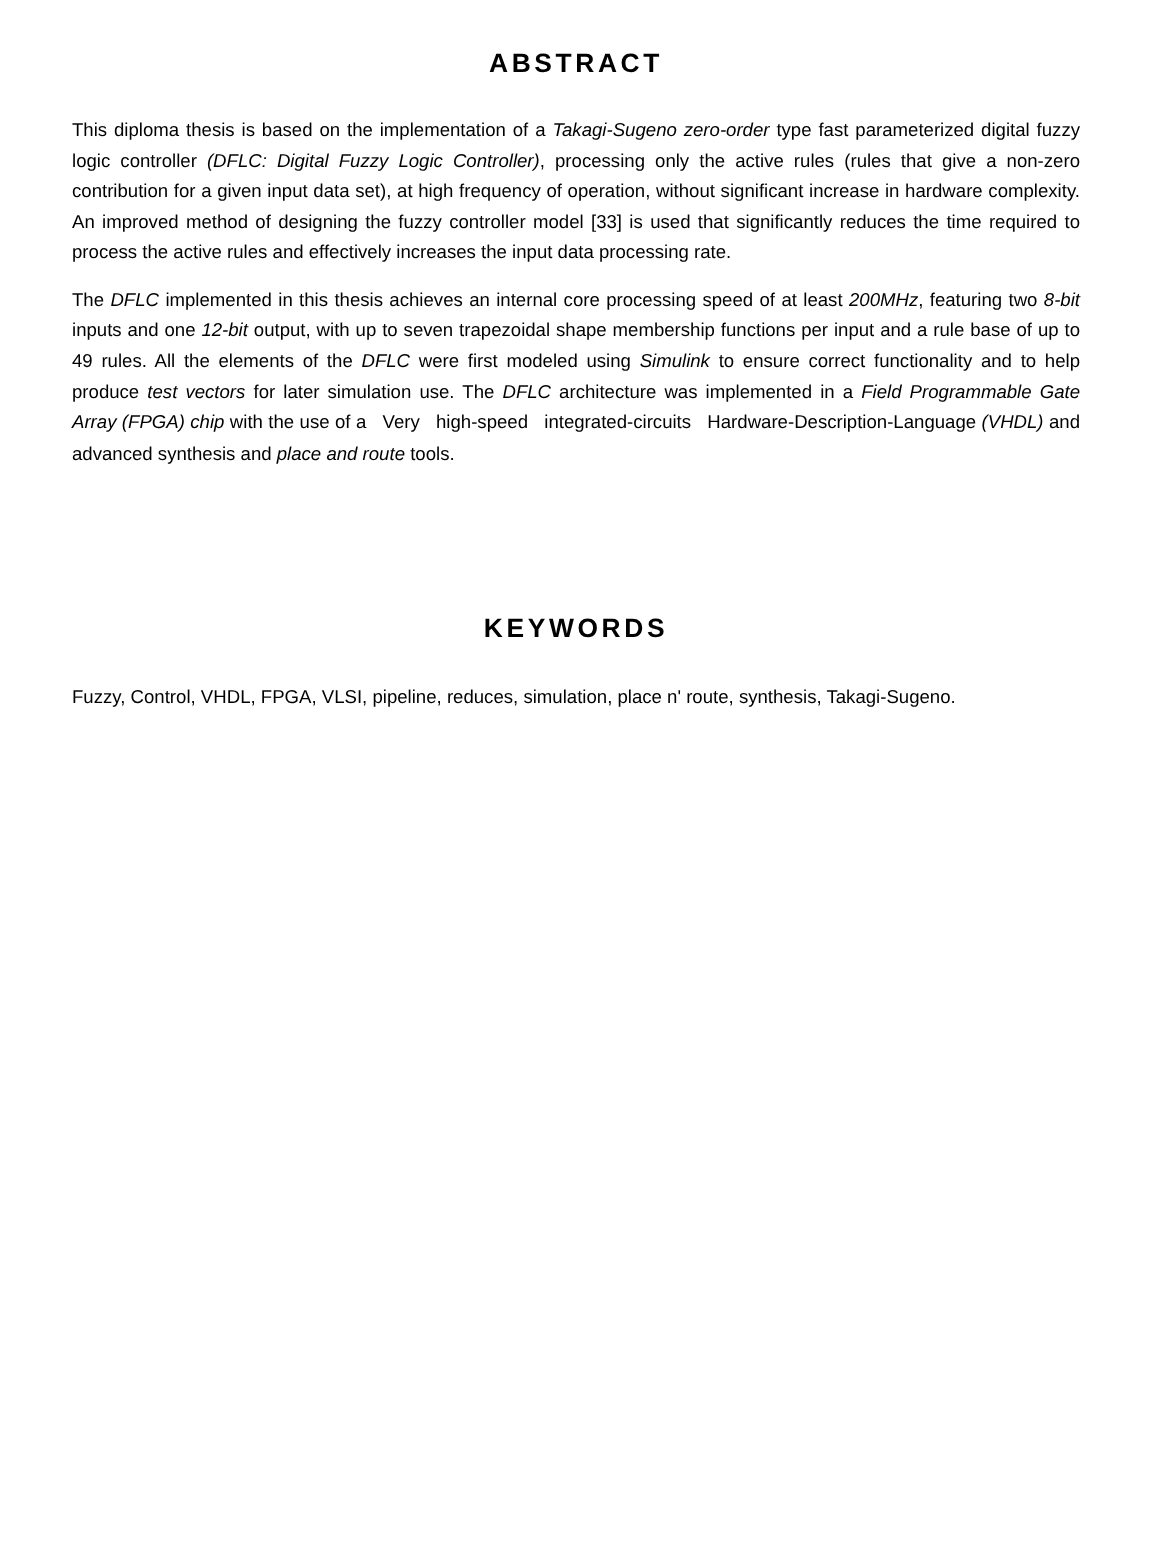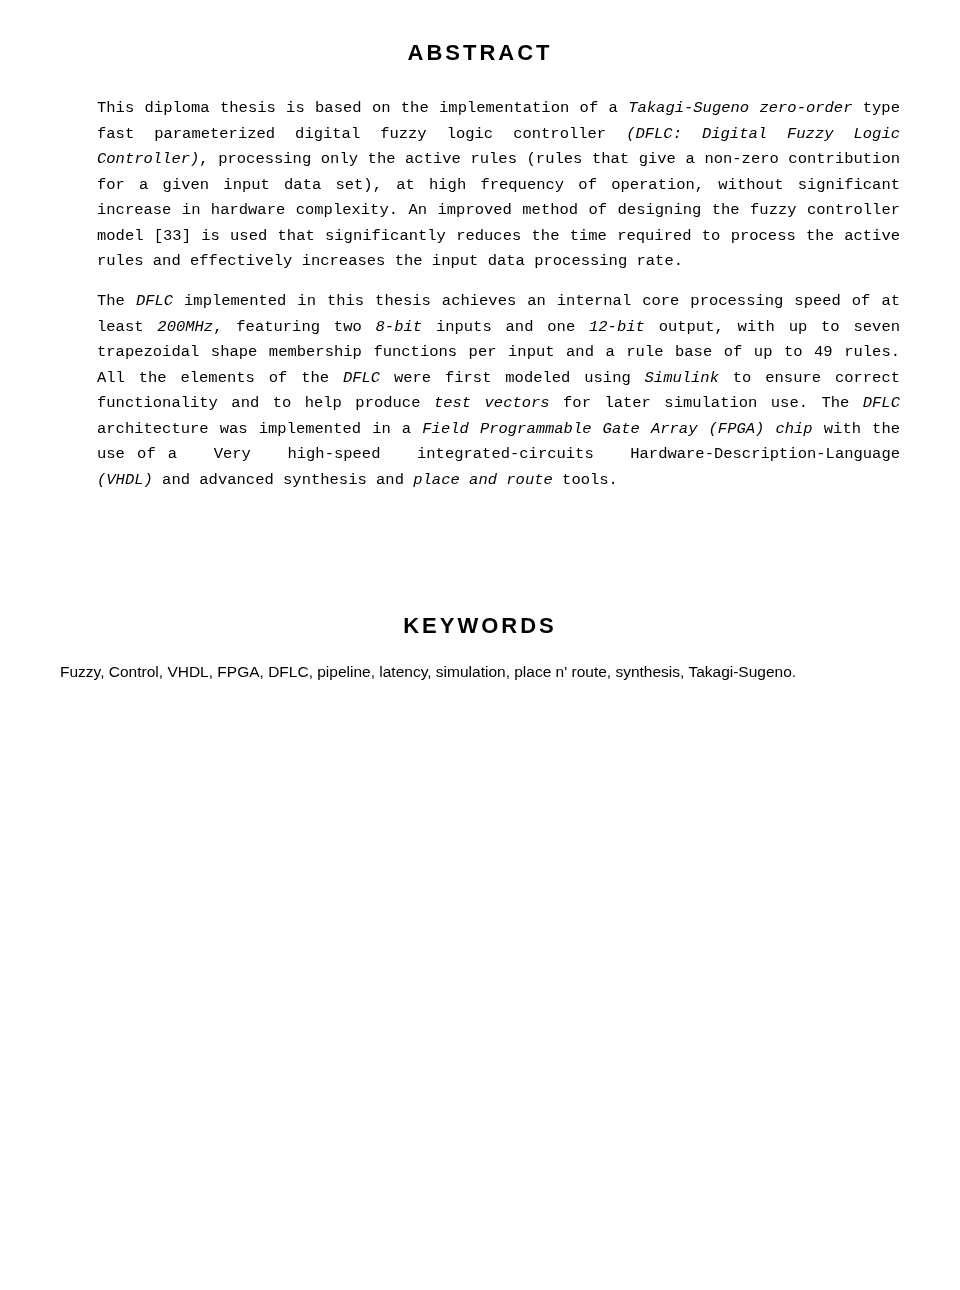--- a/index.html
+++ b/index.html
@@ -23,38 +23,37 @@
       font-weight: bold;
       letter-spacing: 3px;
       margin-bottom: 30px;
       font-family: Arial, sans-serif;
     }
 
     .abstract-body {
       font-size: 15.5px;
       line-height: 1.65;
       text-align: justify;
-      font-family: Liberation Mono, monospace;
-      margin-left: 37px;
+      font-family: Liberation Sans, sans-serif;
     }
 
     .abstract-body p {
       margin-bottom: 14px;
     }
 
     .keywords-section {
       margin-top: 120px;
       text-align: center;
     }
 
     .keywords-title {
       font-size: 22px;
       font-weight: bold;
       letter-spacing: 3px;
-      margin-bottom: 20px;
+      margin-bottom: 32px;
       font-family: Arial, sans-serif;
     }
 
     .keywords-body {
       font-size: 15.5px;
       line-height: 1.65;
       text-align: left;
       font-family: Arial, sans-serif;
     }
 
@@ -71,14 +70,14 @@
   <p>
     This diploma thesis is based on the implementation of a <em>Takagi-Sugeno zero-order</em> type fast parameterized digital fuzzy logic controller <em>(DFLC: Digital Fuzzy Logic Controller)</em>, processing only the active rules (rules that give a non-zero contribution for a given input data set), at high frequency of operation, without significant increase in hardware complexity. An improved method of designing the fuzzy controller model [33] is used that significantly reduces the time required to process the active rules and effectively increases the input data processing rate.
   </p>
   <p>
     The <em>DFLC</em> implemented in this thesis achieves an internal core processing speed of at least <em>200MHz</em>, featuring two <em>8-bit</em> inputs and one <em>12-bit</em> output, with up to seven trapezoidal shape membership functions per input and a rule base of up to 49 rules. All the elements of the <em>DFLC</em> were first modeled using <em>Simulink</em> to ensure correct functionality and to help produce <em>test vectors</em> for later simulation use. The <em>DFLC</em> architecture was implemented in a <em>Field Programmable Gate Array (FPGA) chip</em> with the use of a &nbsp; Very &nbsp; high-speed &nbsp; integrated-circuits &nbsp; Hardware-Description-Language <em>(VHDL)</em> and advanced synthesis and <em>place and route</em> tools.
   </p>
 </div>
 
 <div class="keywords-section">
   <h2 class="keywords-title">KEYWORDS</h2>
-  <p class="keywords-body">Fuzzy, Control, VHDL, FPGA, DFLC, pipeline, latency, simulation, place n' route, synthesis, Takagi-Sugeno.</p>
+  <p class="keywords-body">Fuzzy, Control, VHDL, FPGA, VLSI, pipeline, reduces, simulation, place n' route, synthesis, Takagi-Sugeno.</p>
 </div>
 
 </body></html>

